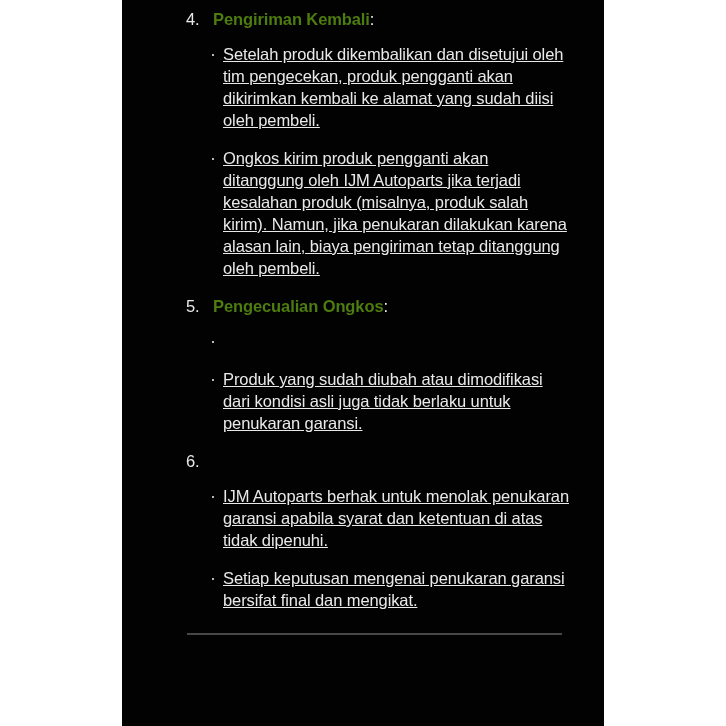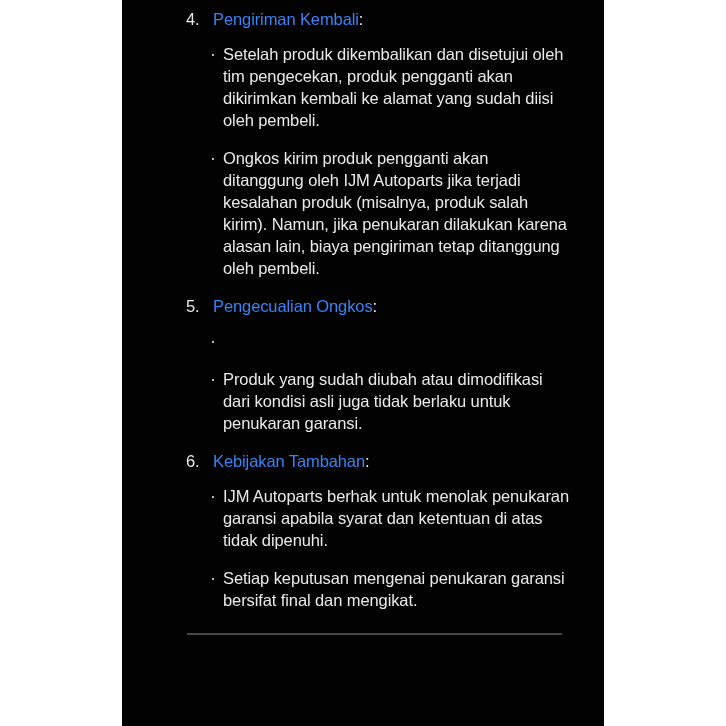--- a/index.html
+++ b/index.html
@@ -29,40 +29,41 @@
     line-height: 22px;
     color: #ececec;
     letter-spacing: -0.1px;
   }
   .num {
     flex: 0 0 27px;
     width: 27px;
     font-weight: 400;
     color: #e9e9e9;
   }
-  .title { font-weight: 400; color: #3b82f6; }
+  .title { font-weight: 700; color: #4d7c0f; }
   .colon { font-weight: 400; color: #f2f2f2; }
   .bullet-row {
     display: flex;
     margin: 0 0 16px 88px;
   }
   .dot {
     flex: 0 0 13px;
     width: 13px;
     font-size: 18px;
     line-height: 22px;
     color: #d6d6d6;
   }
   .btext {
     width: 349px;
     font-size: 16.5px;
     line-height: 22px;
     color: #e9e9e9;
     letter-spacing: -0.1px;
     white-space: pre-line;
+    text-decoration: underline;
   }
   .divider {
     margin: 22px 0 0 65px;
     width: 375px;
     height: 2px;
     background: #474747;
   }
 </style>
 </head>
 <body>
@@ -105,21 +106,20 @@
         <span class="dot">·</span>
         <span class="btext">Produk yang sudah diubah atau dimodifikasi
 dari kondisi asli juga tidak berlaku untuk
 penukaran garansi.</span>
       </div>
     </div>
 
     <div>
       <div class="heading-row">
         <span class="num">6.</span>
-        <span><span class="title">Kebijakan Tambahan</span><span class="colon">:</span></span>
       </div>
       <div class="bullet-row">
         <span class="dot">·</span>
         <span class="btext">IJM Autoparts berhak untuk menolak penukaran
 garansi apabila syarat dan ketentuan di atas
 tidak dipenuhi.</span>
       </div>
       <div class="bullet-row">
         <span class="dot">·</span>
         <span class="btext">Setiap keputusan mengenai penukaran garansi

